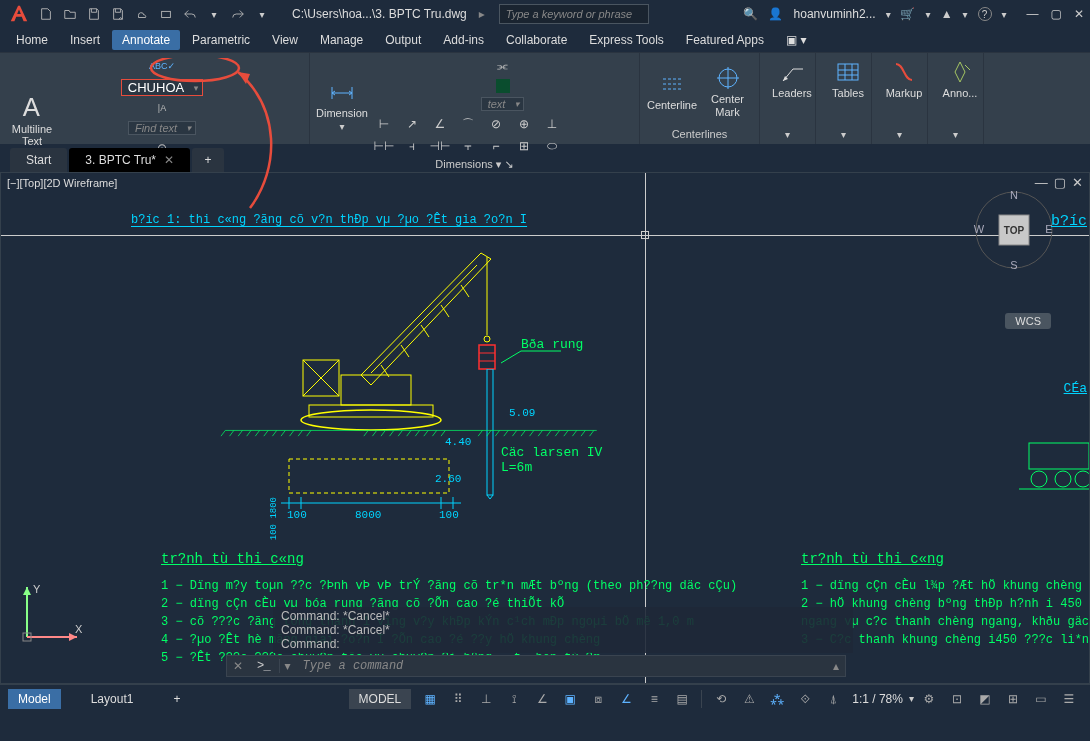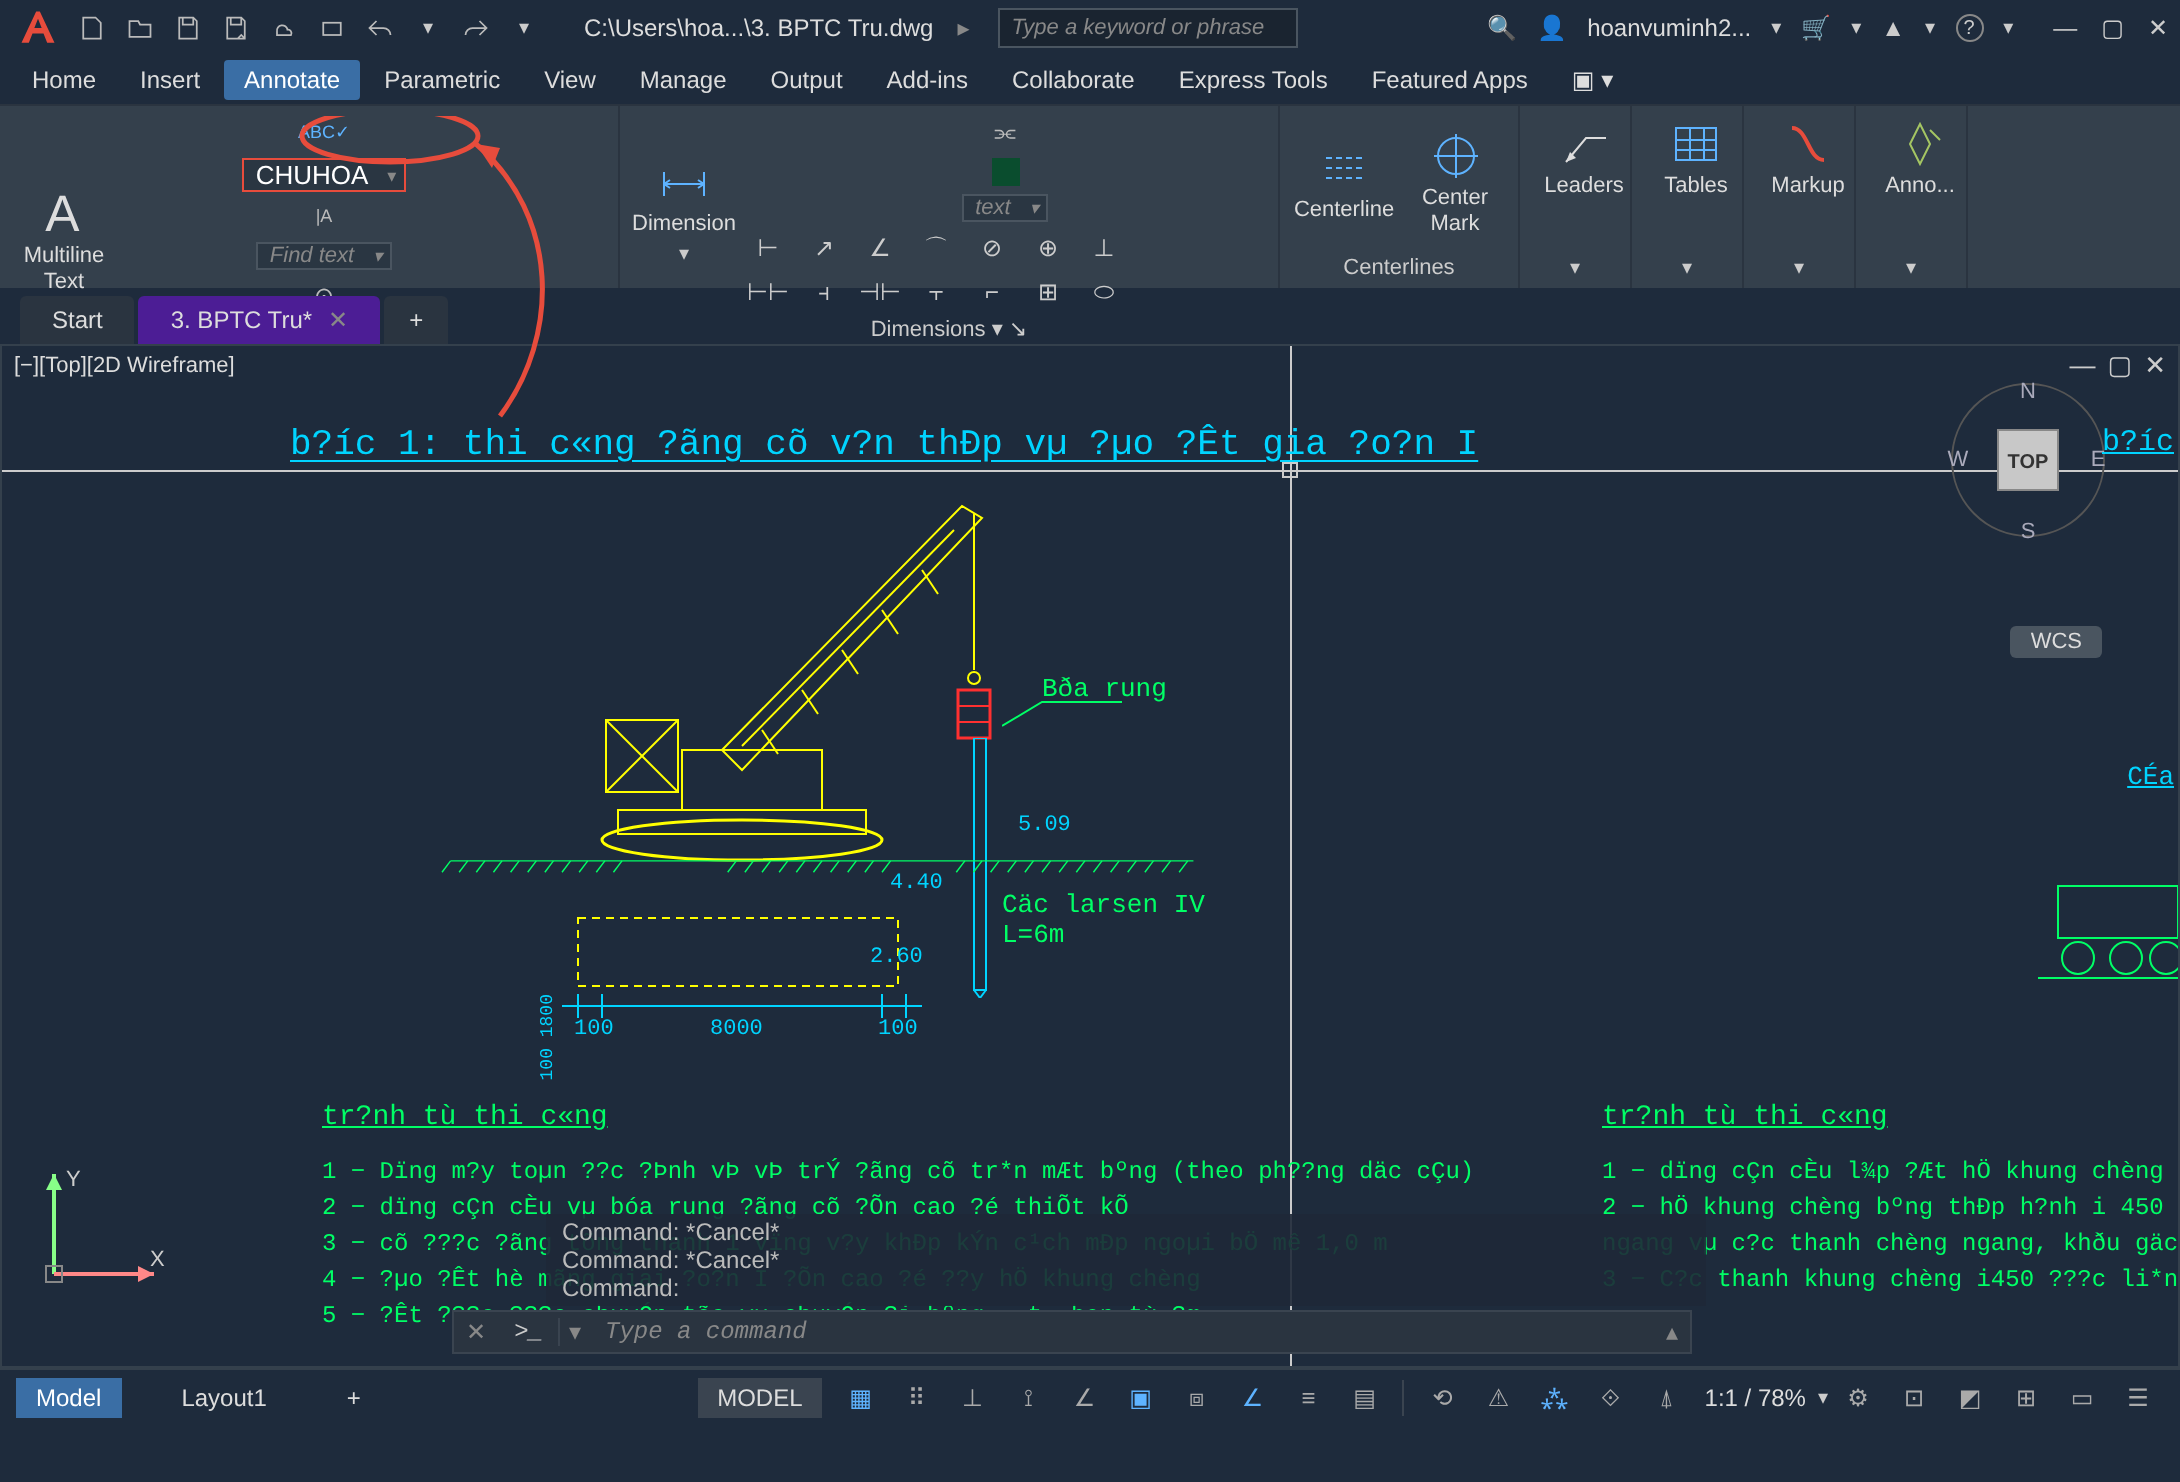--- a/index.html
+++ b/index.html
@@ -24,30 +24,30 @@
 .big-btn .lbl { font-size: 11px; color: #ddd; text-align: center; line-height: 1.1; }
 .text-ctrls { display: flex; flex-direction: column; gap: 3px; width: 200px; }
 .text-row { display: flex; align-items: center; gap: 4px; flex-direction: column; }
 .dd { background: #2a3642; border: 1px solid #4a5560; height: 20px; color: #ddd; font-size: 11px; padding: 0 18px 0 6px; position: relative; flex: 1; display: flex; align-items: center; }
 .dd::after { content: "▾"; position: absolute; right: 4px; color: #888; font-size: 9px; }
 .dd.highlight { border: 1px solid #e74c3c; color: #fff; font-size: 13px; font-weight: 500; }
 .small-icon { width: 18px; height: 18px; display: flex; align-items: center; justify-content: center; color: #bbb; }
 .dim-icons { display: grid; grid-template-columns: repeat(7, 26px); gap: 2px; }
 .dim-icons .di { width: 24px; height: 20px; display: flex; align-items: center; justify-content: center; cursor: pointer; }
 .doc-tabs { height: 28px; background: #1e2b3c; display: flex; align-items: flex-end; padding-left: 10px; gap: 2px; }
-.doc-tab { height: 24px; background: #4c1d95; padding: 0 16px; display: flex; align-items: center; gap: 8px; color: #ddd; font-size: 12px; border-radius: 3px 3px 0 0; cursor: pointer; }
+.doc-tab { height: 24px; background: #000000; padding: 0 16px; display: flex; align-items: center; gap: 8px; color: #ddd; font-size: 12px; border-radius: 3px 3px 0 0; cursor: pointer; }
 .doc-tab.inactive { background: #2a3440; }
 .doc-tab .close { color: #888; cursor: pointer; }
 .canvas { position: relative; height: 512px; background: #1e2b3c; border: 1px solid #34404c; overflow: hidden; }
 .vp-label { position: absolute; top: 4px; left: 6px; color: #ddd; font-size: 11px; }
 .vp-controls { position: absolute; top: 2px; right: 6px; display: flex; gap: 6px; color: #ccc; font-size: 13px; }
 .crosshair-h { position: absolute; top: 62px; left: 0; right: 0; height: 1px; background: #ccc; }
 .crosshair-v { position: absolute; top: 0; bottom: 0; left: 644px; width: 1px; background: #ccc; }
 .crosshair-box { position: absolute; top: 58px; left: 640px; width: 8px; height: 8px; border: 1px solid #ccc; }
-.dwg-title { position: absolute; top: 40px; left: 144px; color: #00d4ff; font-size: 18px; text-decoration: underline; text-underline-offset: 3px; font-family: "Courier New", monospace; }
+.dwg-title { position: absolute; top: 40px; left: 130px; color: #00d4ff; font-size: 12px; text-decoration: underline; text-underline-offset: 3px; font-family: "Courier New", monospace; }
 .dwg-title2 { position: absolute; top: 40px; right: 2px; color: #00d4ff; font-size: 15px; text-decoration: underline; font-family: "Courier New", monospace; }
 .label-green { color: #00ff66; font-family: "Courier New", monospace; font-size: 13px; position: absolute; }
 .dim-cyan { color: #00d4ff; font-family: "Courier New", monospace; font-size: 11px; position: absolute; }
 .sect-title { color: #00ff66; font-size: 14px; text-decoration: underline; font-family: "Courier New", monospace; position: absolute; }
 .step-line { color: #00ff66; font-size: 12px; font-family: "Courier New", monospace; position: absolute; white-space: nowrap; }
 .cmd-history { position: absolute; left: 252px; bottom: 30px; background: rgba(30,40,55,0.9); padding: 2px 8px; font-family: "Courier New", monospace; font-size: 12px; color: #bbb; width: 580px; margin-left: 20px; }
 .cmd-line { position: absolute; left: 225px; bottom: 6px; height: 22px; background: #2a3440; display: flex; align-items: center; width: 620px; border: 1px solid #3a4450; }
 .cmd-prompt { padding: 0 8px; color: #ccc; font-family: "Courier New", monospace; font-size: 12px; font-style: italic; border-right: 1px solid #3a4450; }
 .cmd-input { flex: 1; padding: 0 8px; color: #888; font-style: italic; font-family: "Courier New", monospace; font-size: 12px; }
 .ucs { position: absolute; left: 16px; bottom: 36px; }

